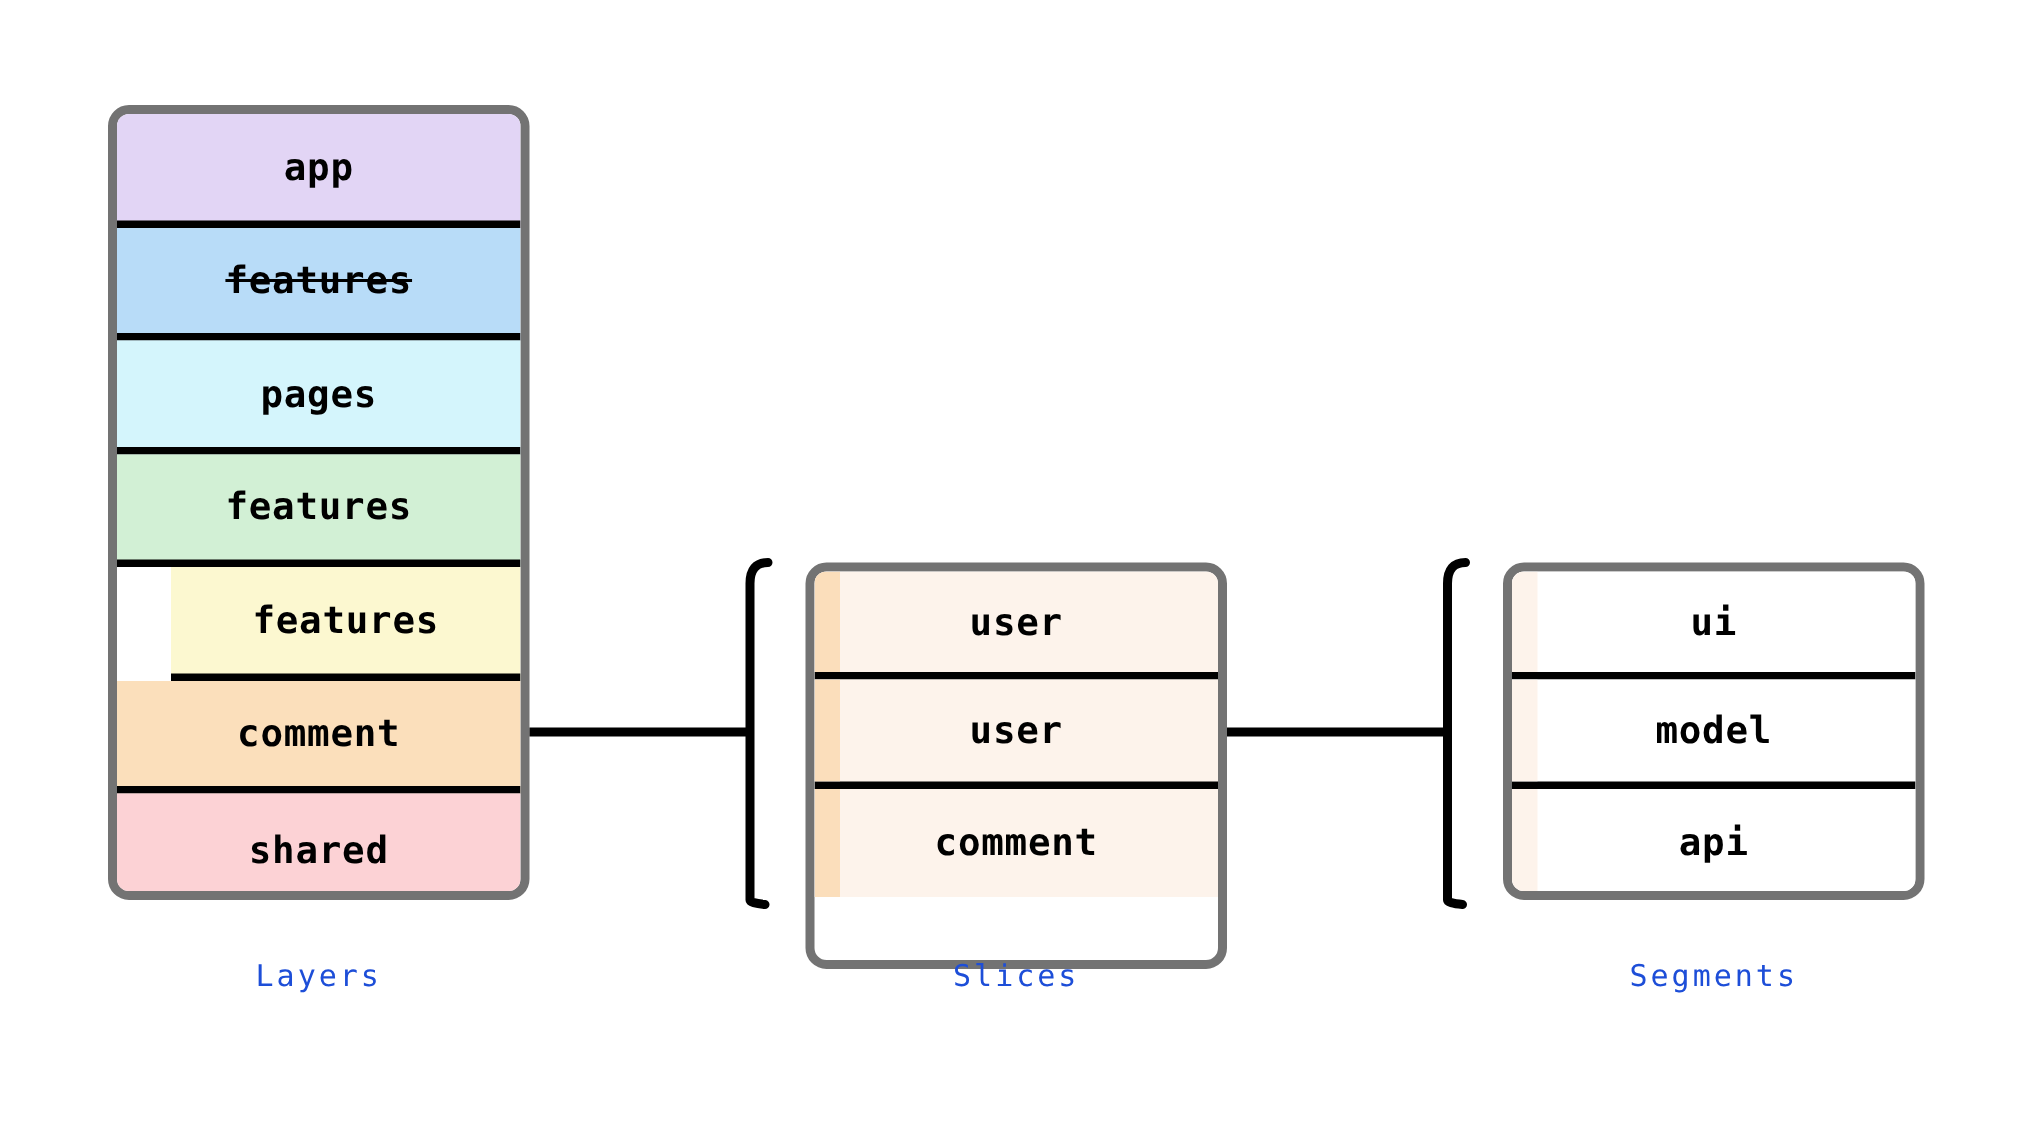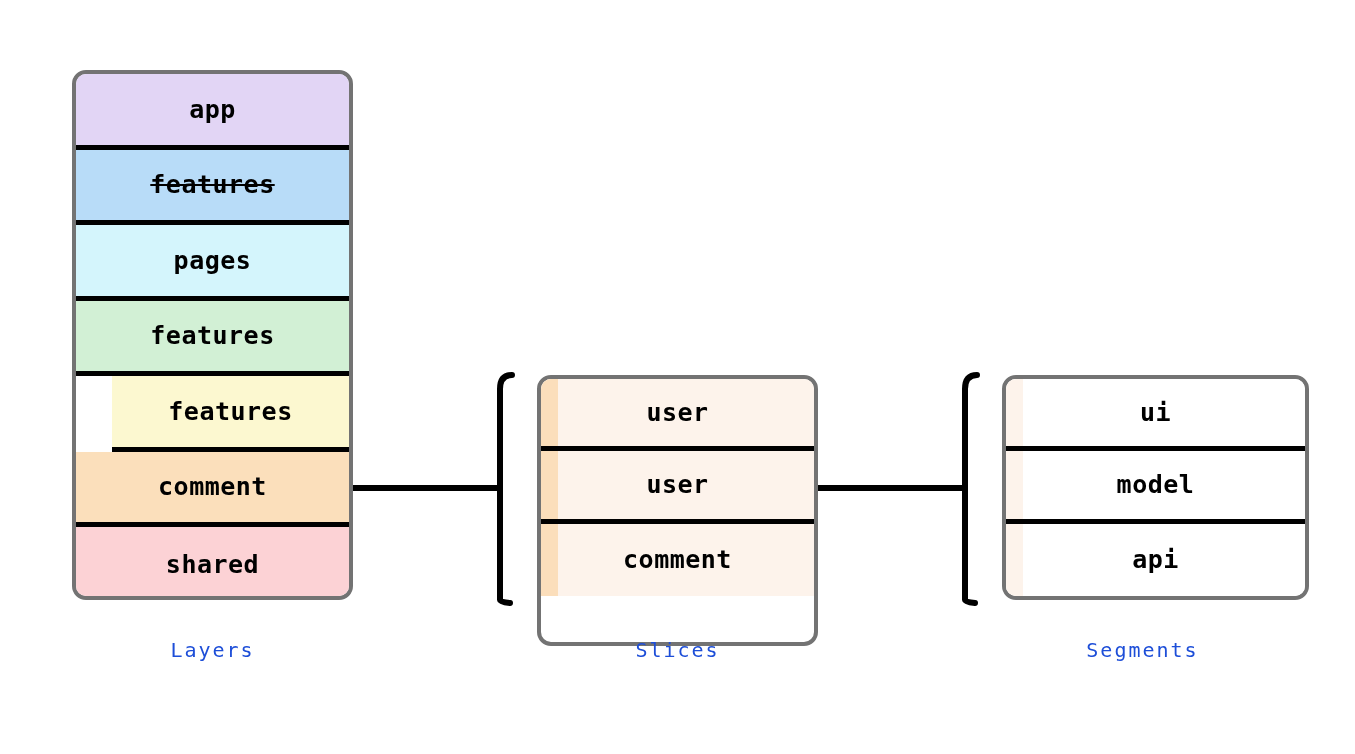--- a/index.html
+++ b/index.html
@@ -18,21 +18,21 @@
 
   #diagram {
     position: absolute;
     inset: 0;
   }
 
   
   .stack {
     position: absolute;
     box-sizing: border-box;
-    border: 4px solid #737373;
+    border: 6px solid #737373;
     border-radius: 14px;
     overflow: hidden;
     background: #ffffff;
   }
 
   .row {
     position: relative;
     box-sizing: border-box;
     display: flex;
     align-items: center;
@@ -88,21 +88,21 @@
     height: 271px;
   }
   #slices-stack .row {
     height: 72.3px;
   }
 
   
   #segments-stack {
     left: 1002px;
     top: 375px;
-    width: 307px;
+    width: 281px;
     height: 225px;
   }
   #segments-stack .row {
     height: 72.3px;
   }
 
   
   .caption {
     position: absolute;
     text-align: center;

